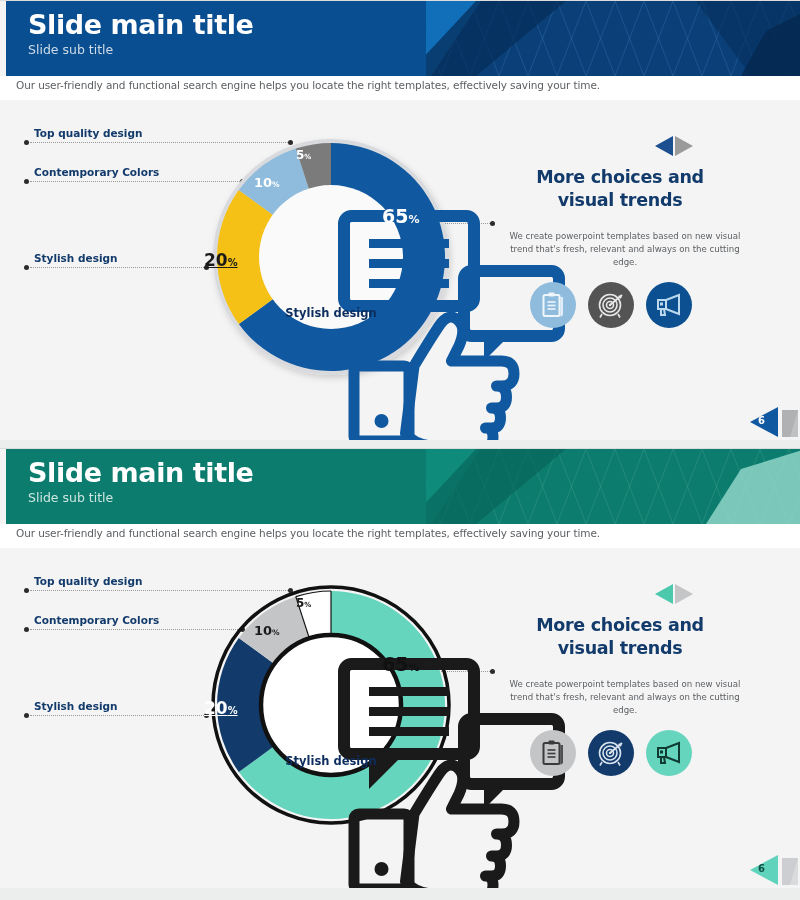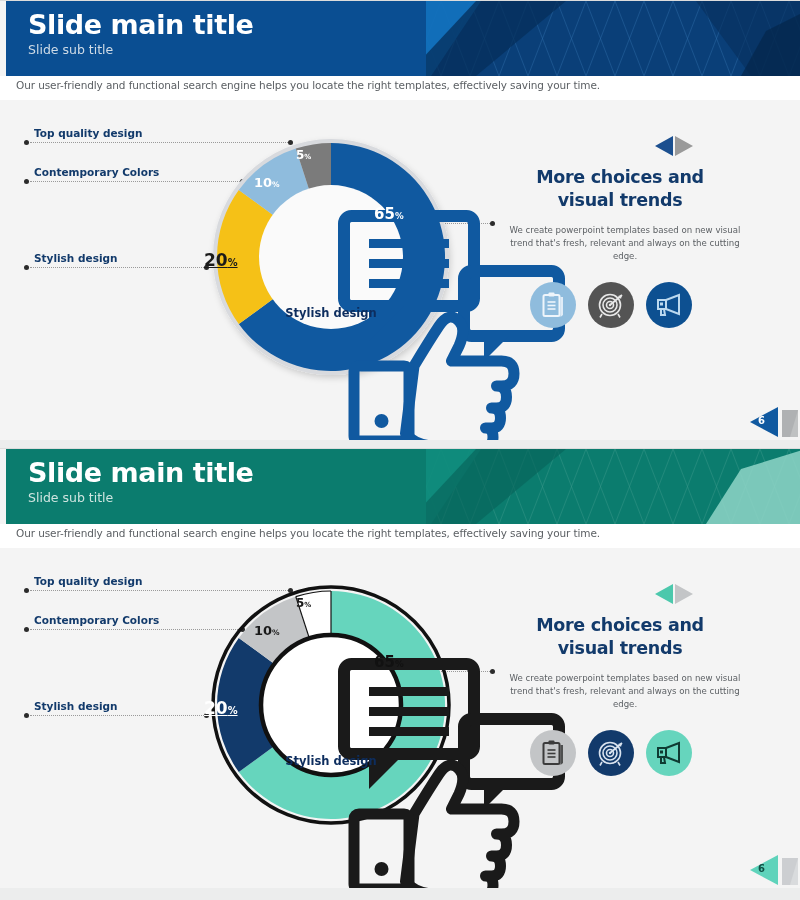--- a/index.html
+++ b/index.html
@@ -64,21 +64,21 @@
     width:54px; height:50px;
   }
 
   
   .pct {
     position:absolute; font-weight:bold; font-family:"DejaVu Sans", sans-serif;
     white-space:nowrap; line-height:1;
   }
   .pct .u { font-size:0.58em; font-weight:bold; }
 
-  .pct-65 { font-size:15px; }
+  .pct-65 { font-size:19px;margin-left:8px; }
   .pct-20 { font-size:17px;text-decoration:underline; }
   .pct-10 { font-size:13px;margin-left:14px; }
   .pct-5  { font-size:12px; }
 
   
   .callout { position:absolute; height:1px; }
   .callout .ctext {
     position:absolute; bottom:4px; left:14px;
     font-size:10.5px; font-weight:bold; color:#123a6b;
     white-space:nowrap; font-family:"DejaVu Sans", sans-serif;
@@ -96,21 +96,21 @@
 
   
   .right-panel { position:absolute; left:486px; top:34px; width:300px; }
   .arrow-pair { position:absolute; left:165px; top:0; width:46px; height:24px; }
   .rp-title {
     position:absolute; left:0; top:32px; width:268px; text-align:center;
     font-size:17.5px; font-weight:bold; color:#123a6b; line-height:23px;
     letter-spacing:-0.3px; font-family:"DejaVu Sans", sans-serif;
   }
   .rp-body {
-    position:absolute; left:14px; top:90px; width:250px; text-align:center;
+    position:absolute; left:14px; top:96px; width:250px; text-align:center;
     font-size:8.6px; color:#5b5f63; line-height:13px;
     font-family:"DejaVu Sans", sans-serif;
   }
   .icon-row { position:absolute; left:44px; top:148px; width:210px; height:48px; }
   .icon-circle {
     position:absolute; width:46px; height:46px; border-radius:50%;
     display:flex; align-items:center; justify-content:center;
   }
   .icon-circle:nth-child(1) { left:0; }
   .icon-circle:nth-child(2) { left:58px; }

